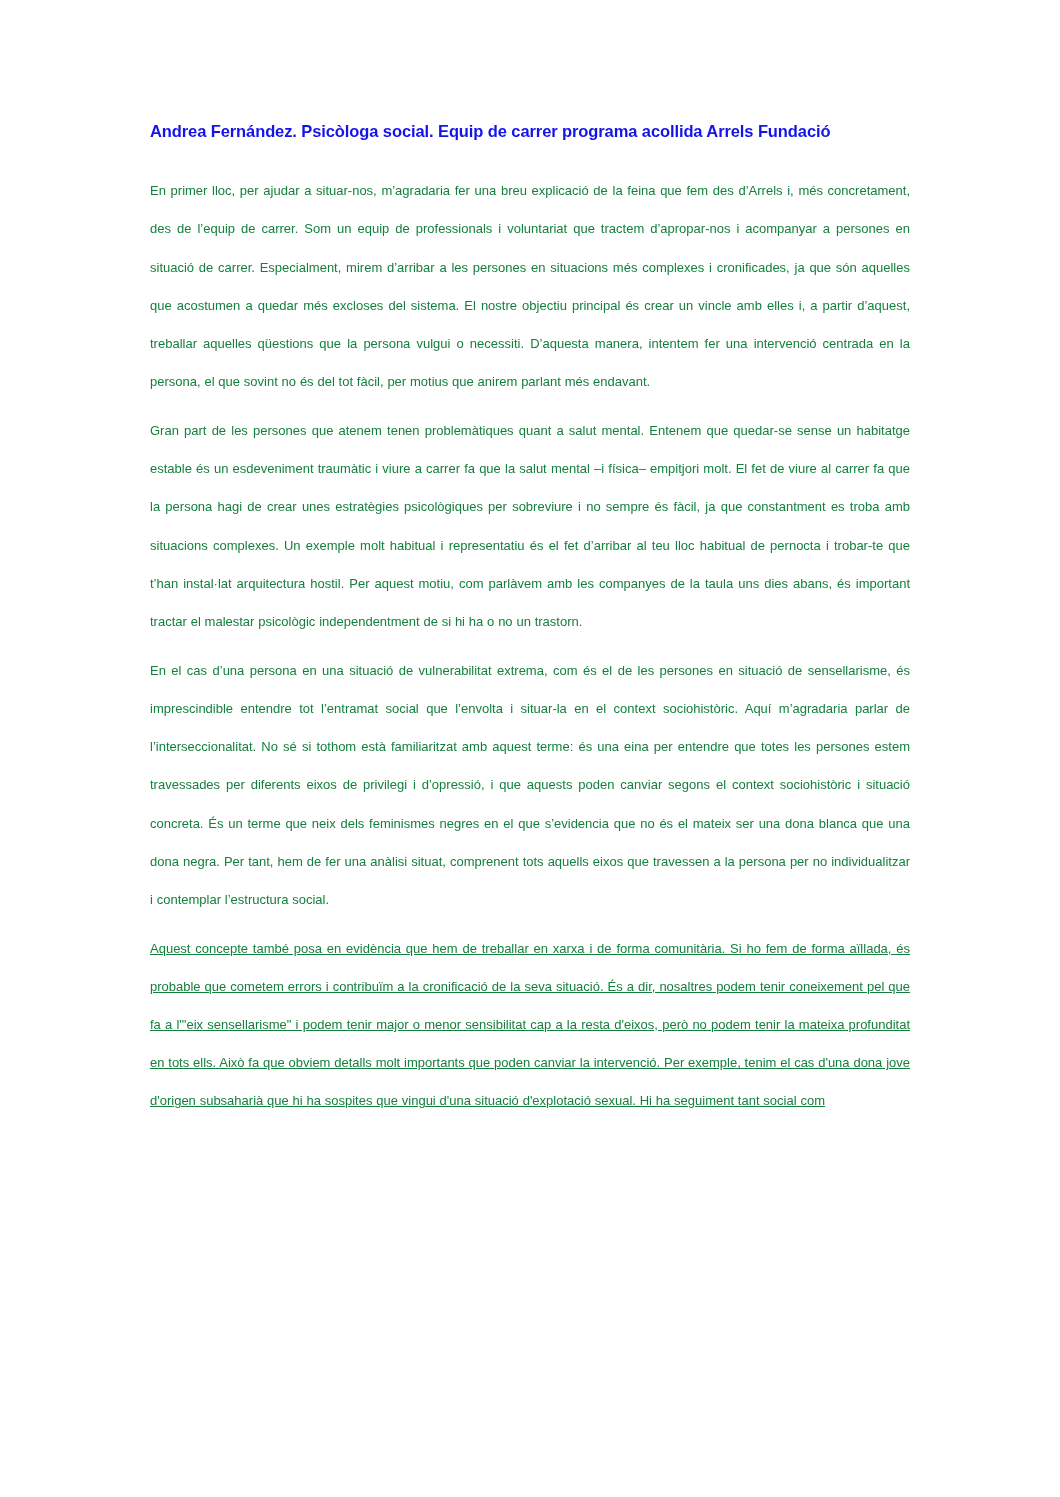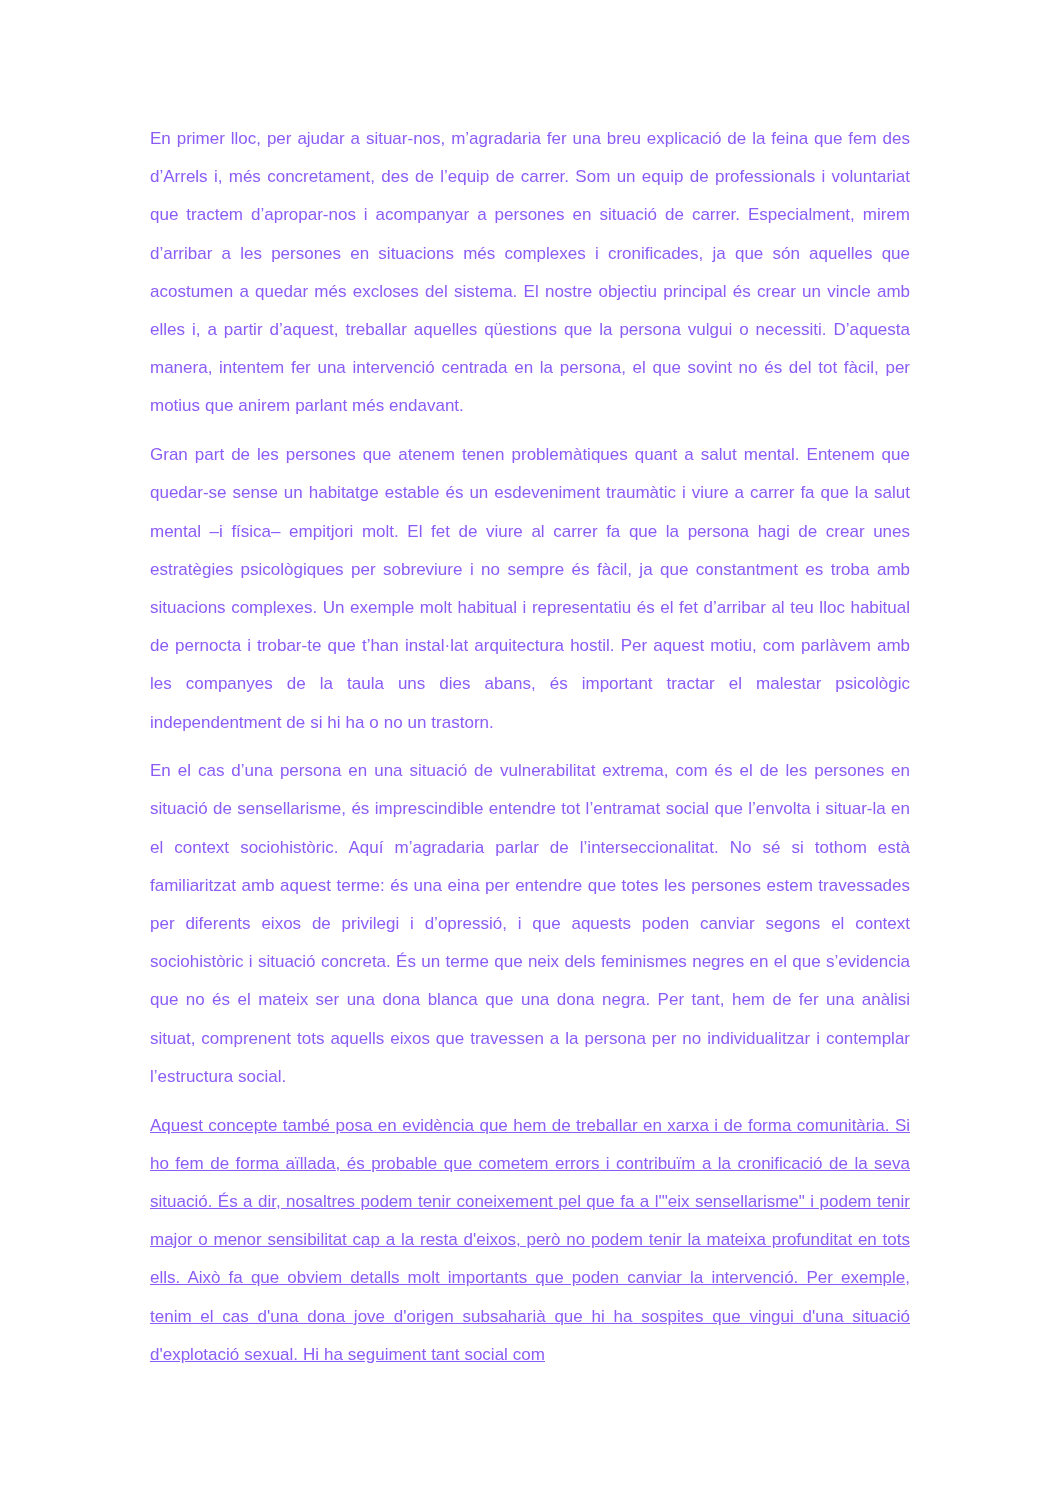--- a/index.html
+++ b/index.html
@@ -36,42 +36,43 @@
     font-weight: bold;
     font-size: 16.5px;
     line-height: 1.35;
     letter-spacing: -0.1px;
     margin: 0 0 30px 0;
     text-align: left;
     white-space: normal;
   }
 
   .doc-paragraph {
-    font-size: 17px;
+    font-size: 13px;
     line-height: 38.2px;
     text-align: justify;
     text-justify: inter-word;
     margin: 0 0 10.5px 0;
-    color: #8b5cf6;
+    color: #15803d;
     hyphens: none;
     -webkit-hyphens: none;
     word-spacing: 0.2px;
   }
 
   .doc-paragraph:last-child {
     margin-bottom: 0;
     text-decoration: underline;
   }
 </style>
 </head>
 <body>
 
 <div class="page">
   <div class="content">
 
+    <h1 class="doc-heading" style="color: rgb(20, 20, 232);">Andrea Fernández. Psicòloga social. Equip de carrer programa acollida Arrels Fundació</h1>
 
     <p class="doc-paragraph">En primer lloc, per ajudar a situar-nos, m’agradaria fer una breu explicació de la feina que fem des d’Arrels i, més concretament, des de l’equip de carrer. Som un equip de professionals i voluntariat que tractem d’apropar-nos i acompanyar a persones en situació de carrer. Especialment, mirem d’arribar a les persones en situacions més complexes i cronificades, ja que són aquelles que acostumen a quedar més excloses del sistema. El nostre objectiu principal és crear un vincle amb elles i, a partir d’aquest, treballar aquelles qüestions que la persona vulgui o necessiti. D’aquesta manera, intentem fer una intervenció centrada en la persona, el que sovint no és del tot fàcil, per motius que anirem parlant més endavant.</p>
 
     <p class="doc-paragraph">Gran part de les persones que atenem tenen problemàtiques quant a salut mental. Entenem que quedar-se sense un habitatge estable és un esdeveniment traumàtic i viure a carrer fa que la salut mental –i física– empitjori molt. El fet de viure al carrer fa que la persona hagi de crear unes estratègies psicològiques per sobreviure i no sempre és fàcil, ja que constantment es troba amb situacions complexes. Un exemple molt habitual i representatiu és el fet d’arribar al teu lloc habitual de pernocta i trobar-te que t’han instal·lat arquitectura hostil. Per aquest motiu, com parlàvem amb les companyes de la taula uns dies abans, és important tractar el malestar psicològic independentment de si hi ha o no un trastorn.</p>
 
     <p class="doc-paragraph">En el cas d’una persona en una situació de vulnerabilitat extrema, com és el de les persones en situació de sensellarisme, és imprescindible entendre tot l’entramat social que l’envolta i situar-la en el context sociohistòric. Aquí m’agradaria parlar de l’interseccionalitat. No sé si tothom està familiaritzat amb aquest terme: és una eina per entendre que totes les persones estem travessades per diferents eixos de privilegi i d’opressió, i que aquests poden canviar segons el context sociohistòric i situació concreta. És un terme que neix dels feminismes negres en el que s’evidencia que no és el mateix ser una dona blanca que una dona negra. Per tant, hem de fer una anàlisi situat, comprenent tots aquells eixos que travessen a la persona per no individualitzar i contemplar l’estructura social.</p>
 
     <p class="doc-paragraph">Aquest concepte també posa en evidència que hem de treballar en xarxa i de forma comunitària. Si ho fem de forma aïllada, és probable que cometem errors i contribuïm a la cronificació de la seva situació. És a dir, nosaltres podem tenir coneixement pel que fa a l'"eix sensellarisme" i podem tenir major o menor sensibilitat cap a la resta d'eixos, però no podem tenir la mateixa profunditat en tots ells. Això fa que obviem detalls molt importants que poden canviar la intervenció. Per exemple, tenim el cas d'una dona jove d'origen subsaharià que hi ha sospites que vingui d'una situació d'explotació sexual. Hi ha seguiment tant social com</p>
 
   </div>

